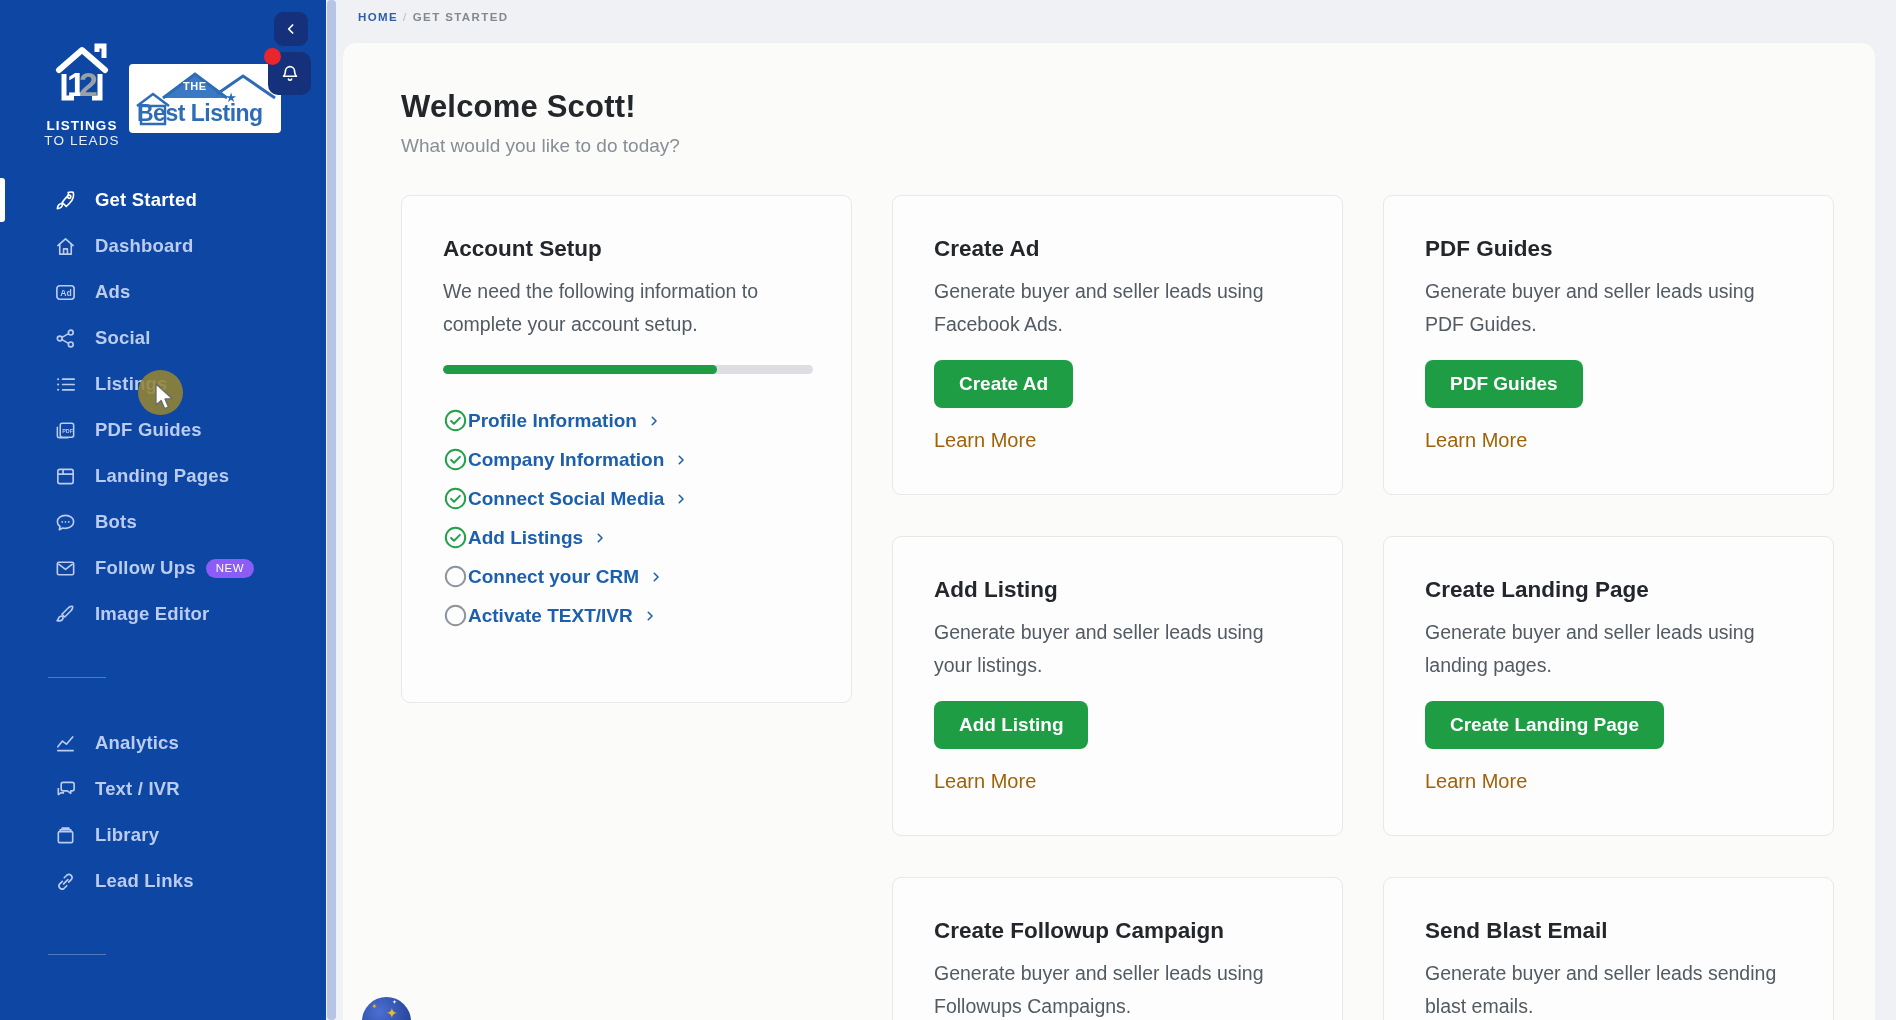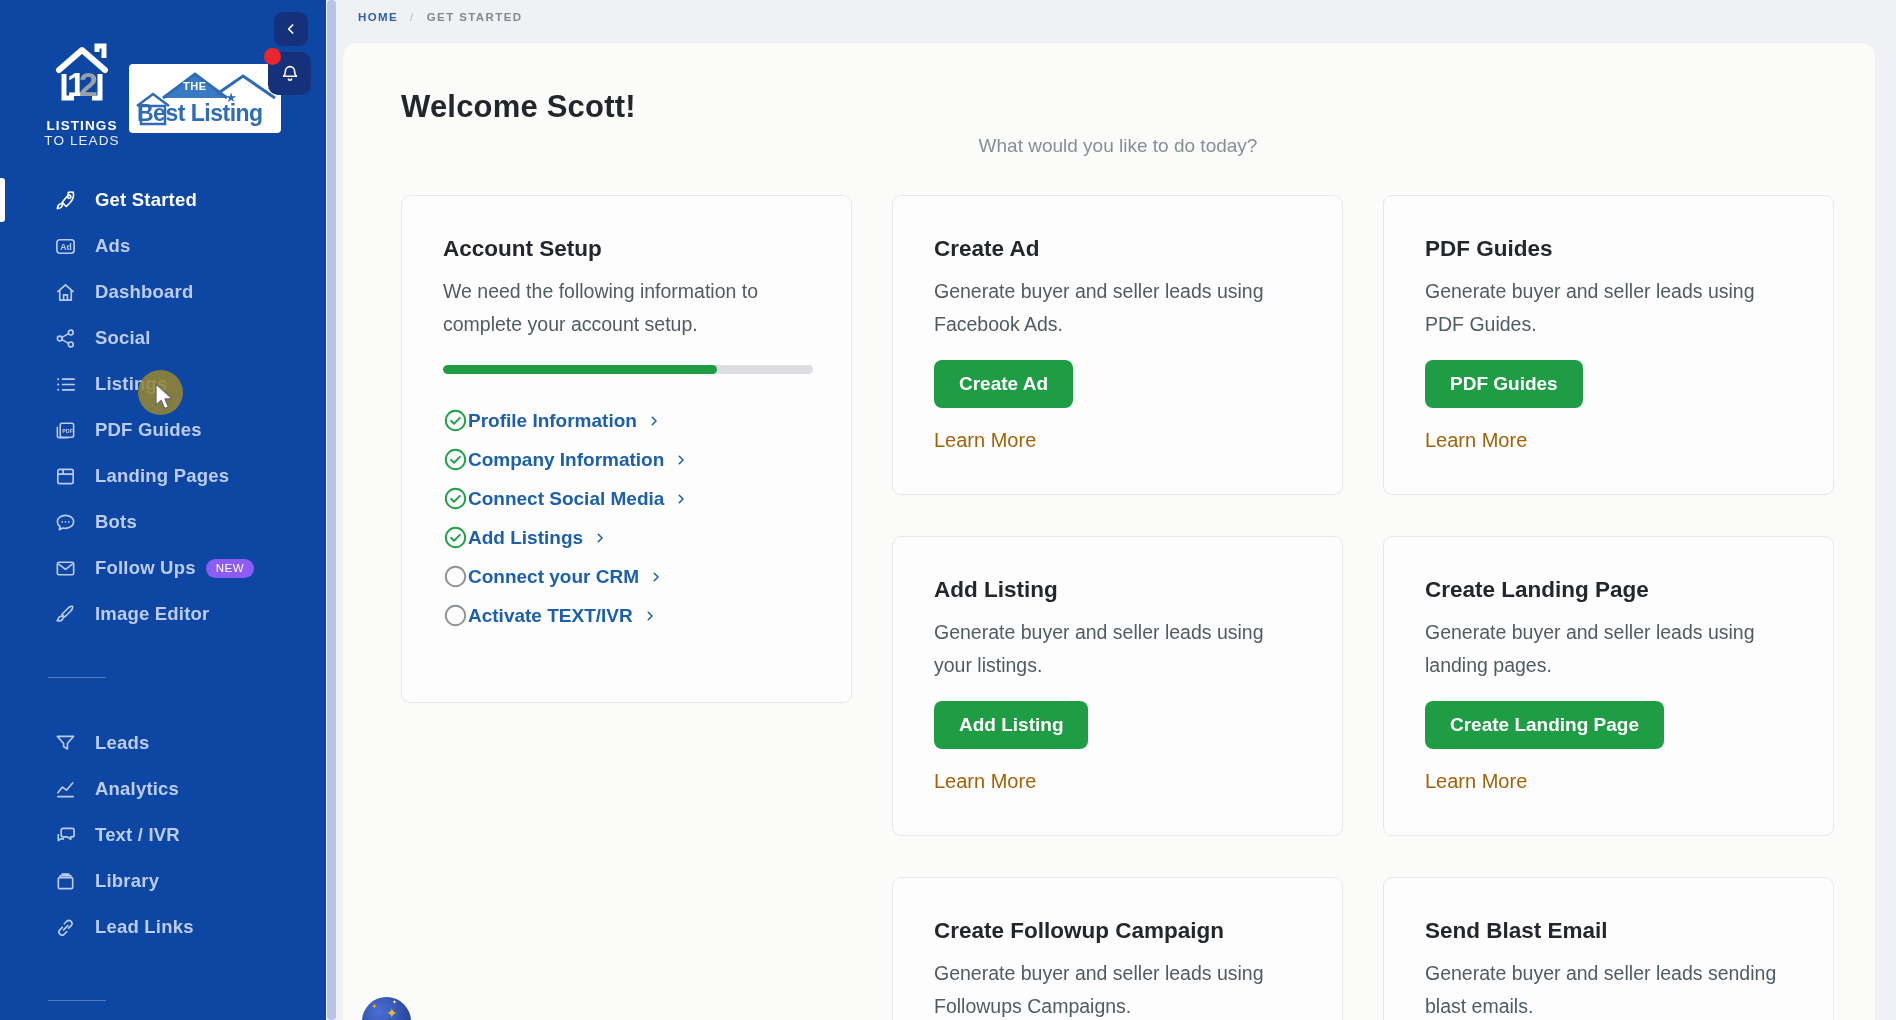--- a/index.html
+++ b/index.html
@@ -38,30 +38,30 @@
     padding:3px 10px 4px; border-radius:10px; }
   .nav-divider { height:1px; width:58px; margin:40px 0 42px 48px; background:rgba(255,255,255,.28); border:none; }
   .nav-divider.second { margin-top:50px; }
 
   
   .click-highlight { position:absolute; left:138px; top:370px; width:45px; height:45px; border-radius:50%;
     background:rgba(148,133,52,.88); z-index:9; pointer-events:none; }
   .cursor-arrow { position:absolute; left:150px; top:381px; z-index:10; pointer-events:none; }
 
   
-  .breadcrumb { position:absolute; left:358px; top:11px; display:flex; align-items:center; gap:12px;
+  .breadcrumb { position:absolute; left:358px; top:11px; display:flex; align-items:center; gap:5px;
     font-size:11.5px; font-weight:700; letter-spacing:1.4px; z-index:2; }
   .crumb-home { color:#2e5ea8; cursor:pointer; }
   .crumb-sep { color:#b4bac1; font-weight:400; }
   .crumb-current { color:#83898f; }
 
   .panel { position:absolute; left:342px; top:42px; width:1534px; height:1100px; background:#fbfbfa;
     border-radius:14px; border:1px solid #f0f0ee; padding:46px 40px 0 58px; z-index:1; }
   .page-title { font-size:31px; font-weight:700; color:#23272b; letter-spacing:.2px; }
-  .page-subtitle { margin-top:10px; font-size:19px; color:#878e96;text-align:center; }
+  .page-subtitle { margin-top:10px; font-size:19px; color:#878e96; }
 
   .grid { display:flex; gap:40px; margin-top:38px; align-items:flex-start; }
   .col { display:flex; flex-direction:column; gap:41px; width:451px; }
 
   .card { width:451px; background:#fdfdfd; border:1px solid #e7e8ea; border-radius:9px; padding:40px 40px 34px 41px; }
   .card.std { height:300px; }
   .card.setup { height:508px; }
   .card-title { font-size:22.5px; font-weight:700; color:#23272b; }
   .card-desc { margin-top:13px; font-size:19.5px; line-height:33px; color:#525a62; max-width:352px; }
   .green-btn { display:inline-block; margin-top:19px; background:#1f9d45; color:#fff; border:none; border-radius:8px;
@@ -124,37 +124,37 @@
           <path d="M14.8 3.6c2.6-.8 5.3-.1 5.3-.1s.7 2.7-.1 5.3c-.6 2.2-2 4.3-4 6.3l-3.2 3.2-4.3-4.3L11.7 10c2-2 4.1-5 3.1-6.4z"></path>
           <circle cx="15.9" cy="8.1" r="1.7"></circle>
           <path d="M8.8 15.2c-1.4-.2-2.8.3-3.8 1.3-1.2 1.2-1.5 4-1.5 4s2.8-.3 4-1.5c1-1 1.5-2.4 1.3-3.8z"></path>
         </svg>
       </span>
       <span class="nav-label">Get Started</span>
     </div>
 
     <div class="nav-item">
       <span class="nav-icon">
-        <svg viewBox="0 0 24 24" fill="none" stroke="currentColor" stroke-width="1.7">
-          <rect x="3" y="5" width="18" height="14" rx="3"></rect>
-          <text x="6.5" y="15.5" font-family="Liberation Sans, sans-serif" font-size="9" font-weight="bold" fill="currentColor" stroke="none">Ad</text>
-        </svg>
-      </span>
-      <span class="nav-label">Ads</span>
-    </div>
-
-    <div class="nav-item">
-      <span class="nav-icon">
         <svg viewBox="0 0 24 24" fill="none" stroke="currentColor" stroke-width="1.7" stroke-linecap="round" stroke-linejoin="round">
           <path d="M4 11l8-7 8 7"></path>
             <path d="M6 9.5V20h12V9.5"></path>
             <path d="M10 20v-5.5h4V20"></path>
         </svg>
       </span>
       <span class="nav-label">Dashboard</span>
+    </div>
+
+    <div class="nav-item">
+      <span class="nav-icon">
+        <svg viewBox="0 0 24 24" fill="none" stroke="currentColor" stroke-width="1.7">
+          <rect x="3" y="5" width="18" height="14" rx="3"></rect>
+          <text x="6.5" y="15.5" font-family="Liberation Sans, sans-serif" font-size="9" font-weight="bold" fill="currentColor" stroke="none">Ad</text>
+        </svg>
+      </span>
+      <span class="nav-label">Ads</span>
     </div>
 
     <div class="nav-item">
       <span class="nav-icon">
         <svg viewBox="0 0 24 24" fill="none" stroke="currentColor" stroke-width="1.7">
           <circle cx="6" cy="12" r="2.5"></circle>
             <circle cx="17.5" cy="5.8" r="2.5"></circle>
             <circle cx="17.5" cy="18.2" r="2.5"></circle>
           <path d="M8.3 10.8l6.9-3.9M8.3 13.2l6.9 3.9"></path>
         </svg>
@@ -223,28 +223,20 @@
         <svg viewBox="0 0 24 24" fill="none" stroke="currentColor" stroke-width="1.7" stroke-linejoin="round">
           <path d="M14.3 5.7c1.9-2 4.4-2.7 5-2.1.6.6-.1 3.1-2.1 5l-6 6-2.9-2.9z"></path>
           <path d="M7.6 13.6c-1.6.2-2.7 1.2-3.1 2.8-.3 1.2-1.2 2-1.2 2s3.5.9 5.2-.8c.9-.9 1.2-2 .9-3z"></path>
         </svg>
       </span>
       <span class="nav-label">Image Editor</span>
     </div>
 
     <hr class="nav-divider">
 
-    <div class="nav-item">
-      <span class="nav-icon">
-        <svg viewBox="0 0 24 24" fill="none" stroke="currentColor" stroke-width="1.7" stroke-linejoin="round">
-          <path d="M3.5 4.5h17L14 12v5.7l-4-2.4v-3.3z"></path>
-        </svg>
-      </span>
-      <span class="nav-label">Leads</span>
-    </div>
 
     <div class="nav-item">
       <span class="nav-icon">
         <svg viewBox="0 0 24 24" fill="none" stroke="currentColor" stroke-width="1.7" stroke-linecap="round" stroke-linejoin="round">
           <path d="M4 15.5l4.8-6 4.2 3.2 6.5-7.5"></path>
             <path d="M4 19.5h16"></path>
         </svg>
       </span>
       <span class="nav-label">Analytics</span>
     </div>

